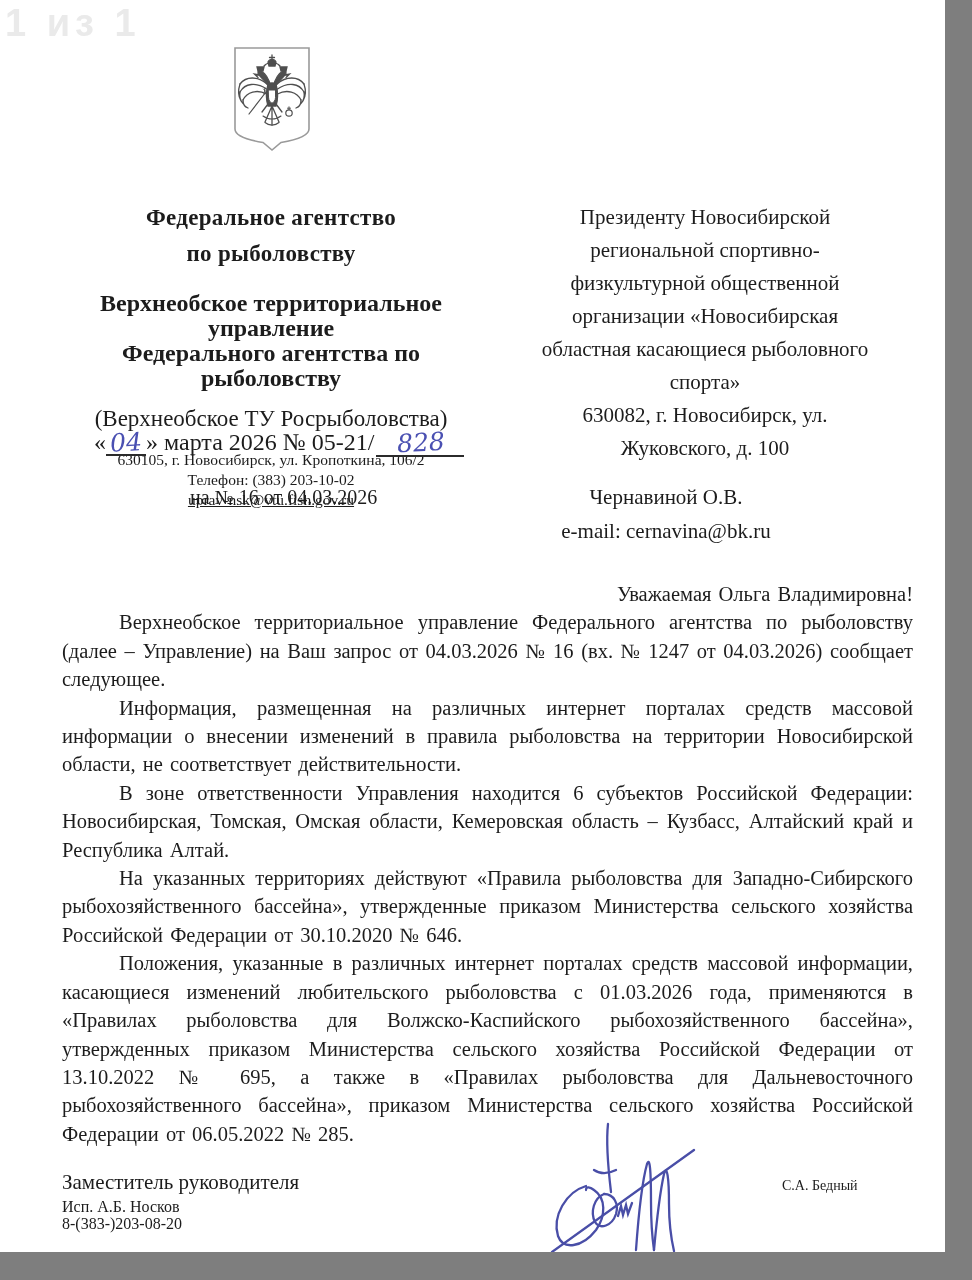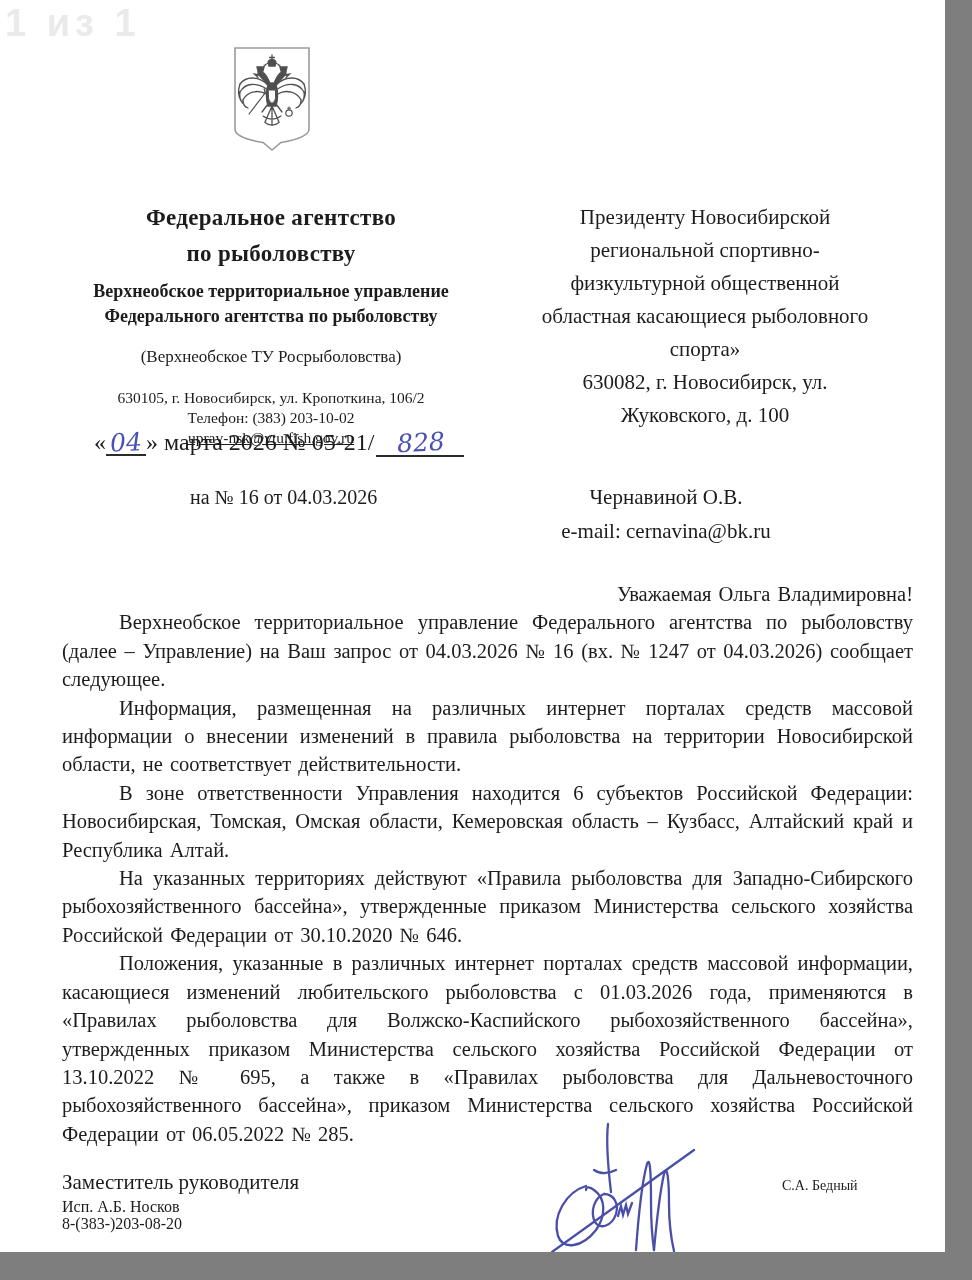--- a/index.html
+++ b/index.html
@@ -26,22 +26,22 @@
     user-select:none;
   }
   .emblem{position:absolute;left:232px;top:46px;width:80px;height:107px;}
 
   
   .sender{
     position:absolute;left:60px;top:200px;width:422px;
     text-align:center;
   }
   .org-line{font-size:23px;font-weight:bold;line-height:36px;letter-spacing:.3px;}
-  .division{font-size:18px;font-weight:bold;line-height:25px;margin-top:7px;}
-  .shortname{font-size:17px;margin-top:17px;line-height:22px;}
+  .division{font-size:24px;font-weight:bold;line-height:25px;margin-top:19px;}
+  .shortname{font-size:23px;margin-top:17px;line-height:22px;}
   .addr{font-size:15.5px;line-height:20px;margin-top:20px;}
   .email{text-decoration:underline;}
 
   .refline{
     position:absolute;left:94px;top:429px;
     font-size:24px;white-space:nowrap;
   }
   .blank-day{
     display:inline-block;min-width:40px;text-align:center;
     border-bottom:2px solid #2b2b2b;line-height:24px;
@@ -145,20 +145,21 @@
     </div>
   </div>
 
   <div class="refline"><span>«</span><span class="blank-day"><span class="hand">04</span></span><span>»</span><span> марта 2026 № 05-21/</span><span class="blank-num"><span class="hand">828</span></span></div>
   <div class="replyto">на № 16 от 04.03.2026</div>
 
   <div class="recipient">
     <div>Президенту Новосибирской</div>
     <div>региональной спортивно-</div>
     <div>физкультурной общественной</div>
+    <div>организации «Новосибирская</div>
     <div>областная касающиеся рыболовного</div>
     <div>спорта»</div>
     <div>630082, г. Новосибирск, ул.</div>
     <div>Жуковского, д. 100</div>
   </div>
 
   <div class="contact">
     <div>Чернавиной О.В.</div>
     <div>e-mail: cernavina@bk.ru</div>
   </div>

